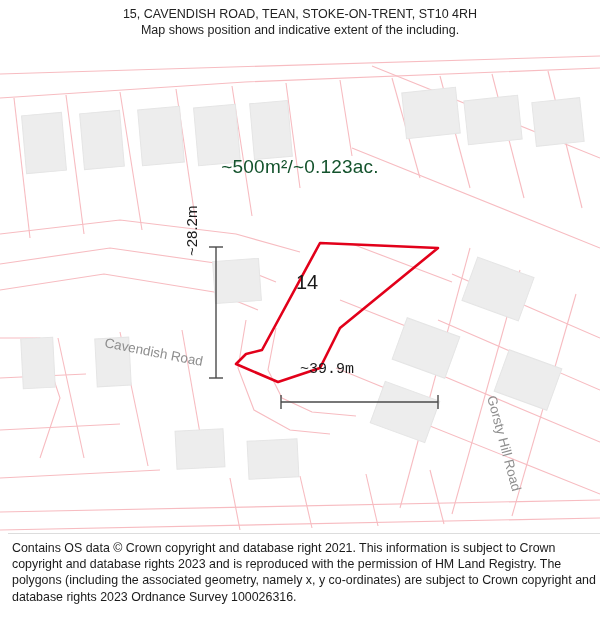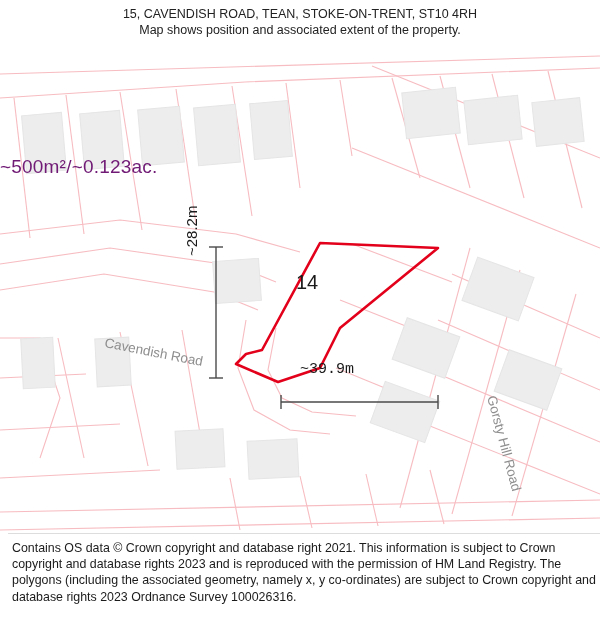--- a/index.html
+++ b/index.html
@@ -54,22 +54,23 @@
   }
   .map-label {
     position: absolute;
     font-family: "Liberation Sans", sans-serif;
     pointer-events: none;
   }
   .area-label {
     left: 0;
     right: 0;
     top: 118px;
+    text-align: center;
     font-size: 19px;
-    color: #701a75;
+    color: #14532d;
     letter-spacing: 0.2px;
   }
   .plot-number {
     left: 296px;
     top: 233px;
     font-size: 20px;
     color: #1a1a1a;
   }
   .dim-h {
     left: 300px;
@@ -104,21 +105,21 @@
     margin: 0;
   }
 </style>
 </head>
 <body>
 
 <div class="page">
 
   <div class="header">
     <div class="line1">15, CAVENDISH ROAD, TEAN, STOKE-ON-TRENT, ST10 4RH</div>
-    <div class="line2">Map shows position and associated extent of the property.</div>
+    <div class="line2">Map shows position and indicative extent of the including.</div>
   </div>
 
   <div class="map-wrap">
     <svg width="600" height="495" viewBox="0 0 600 495" xmlns="http://www.w3.org/2000/svg">
 
       <rect x="0" y="0" width="600" height="495" fill="#ffffff"></rect>
 
       <g stroke="#f7bcc1" stroke-width="1.1" fill="none">
 
         <path d="M0 36 L600 18"></path>

